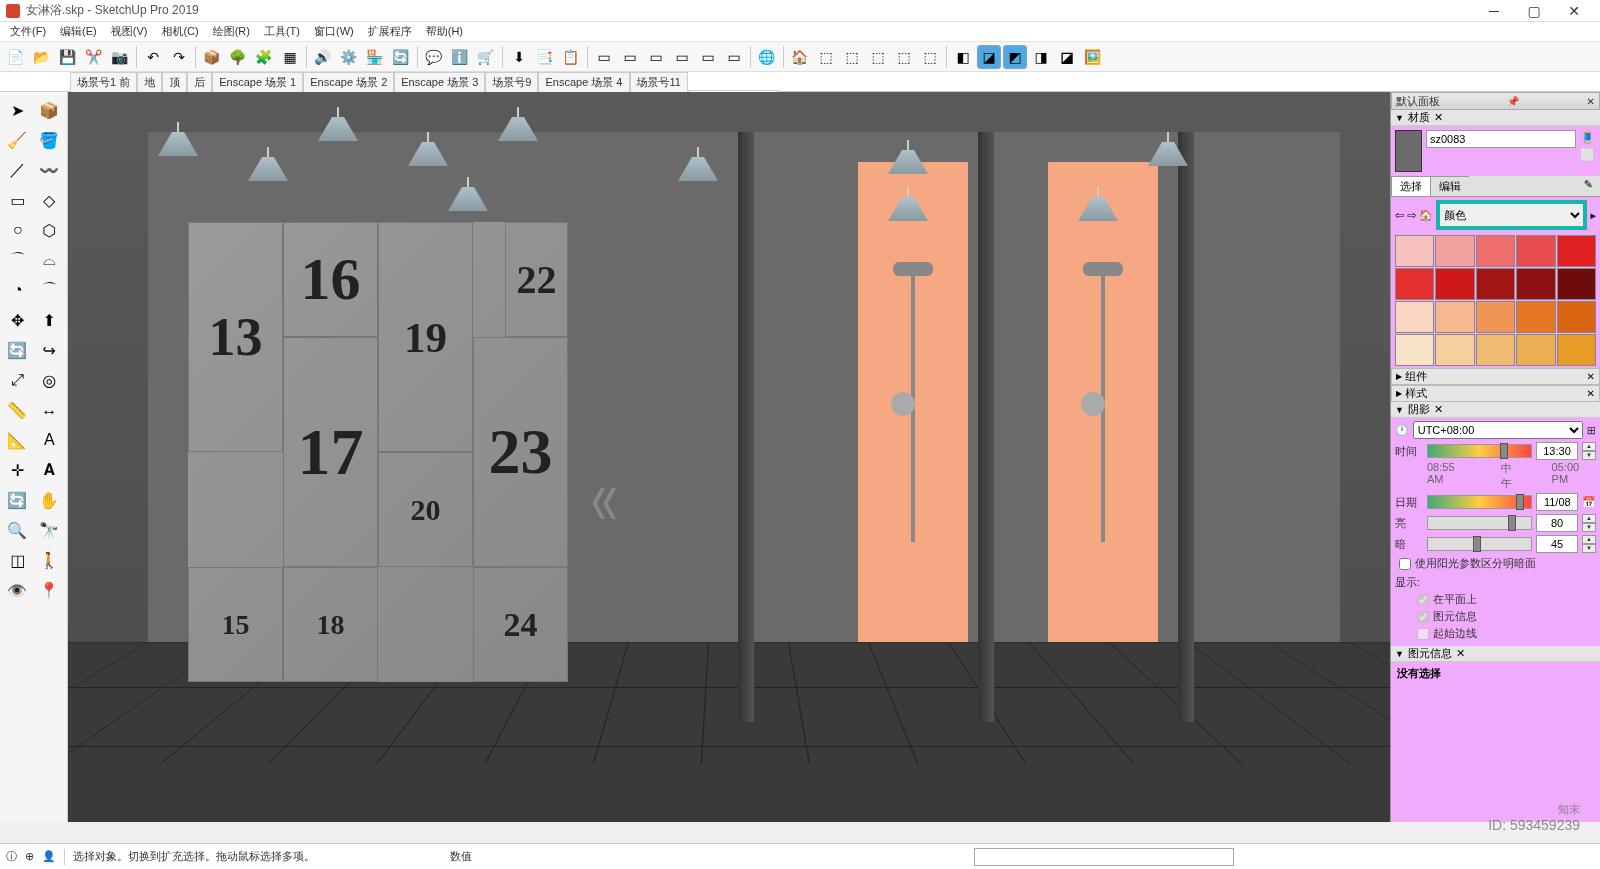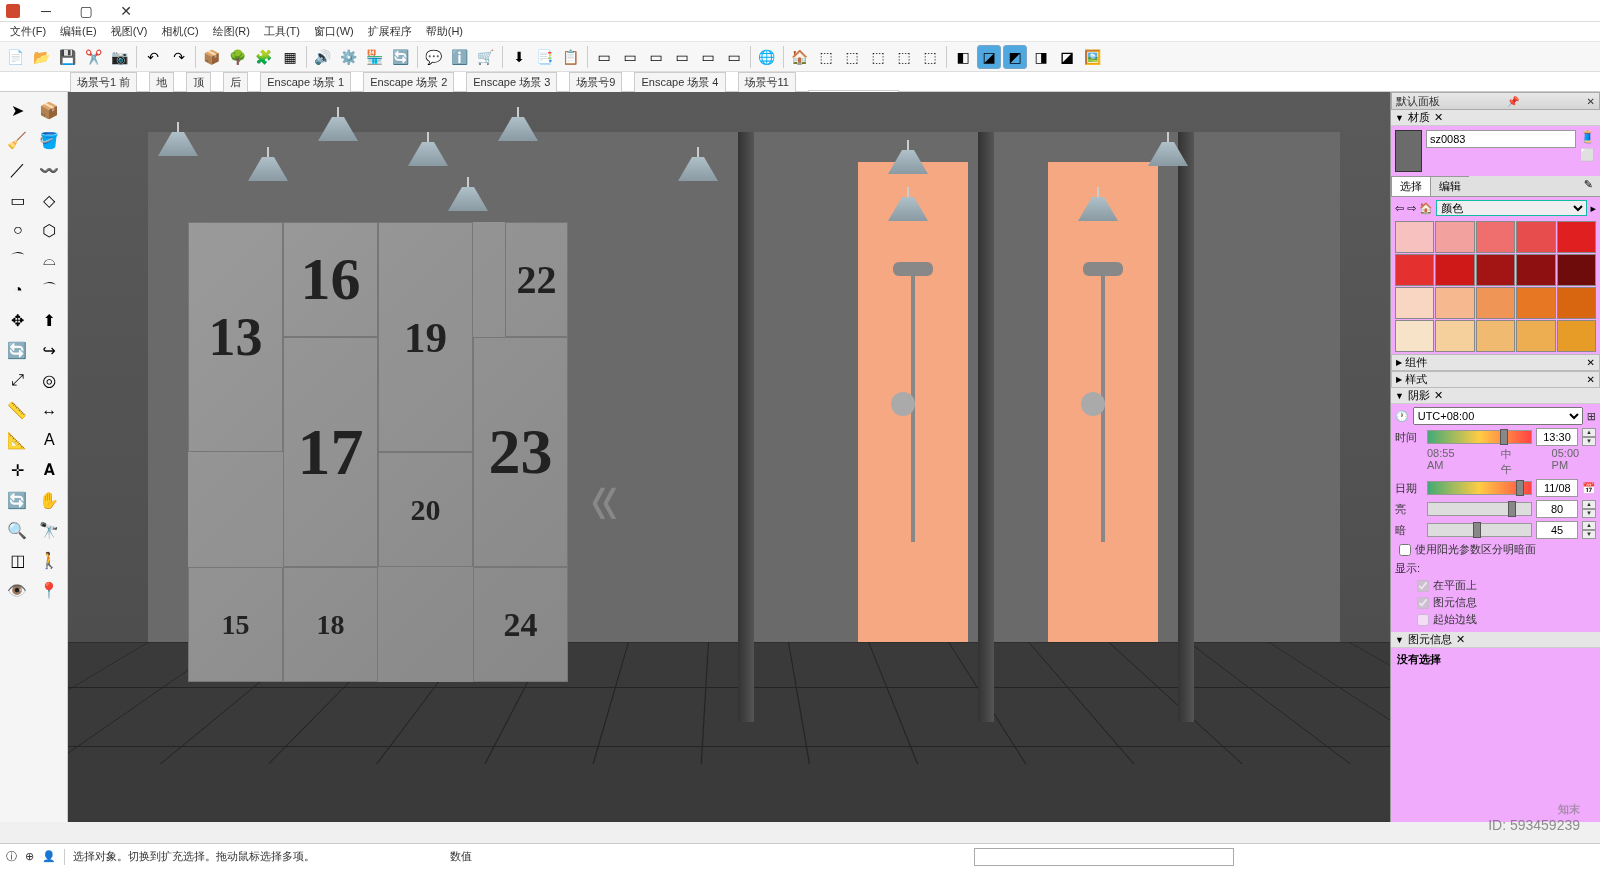--- a/index.html
+++ b/index.html
@@ -7,21 +7,21 @@
 .titlebar{height:22px;background:#fff;display:flex;align-items:center;padding:0 6px;border-bottom:1px solid #ddd;}
 .titlebar .app-icon{width:14px;height:14px;background:#d0472f;border-radius:2px;margin-right:6px;}
 .titlebar .title{flex:1;color:#555;font-size:12px;}
 .titlebar .winbtn{width:40px;height:22px;display:flex;align-items:center;justify-content:center;color:#333;font-size:14px;}
 .menubar{height:20px;background:#fff;display:flex;align-items:center;padding:0 4px;gap:2px;border-bottom:1px solid #e5e5e5;}
 .menubar span{padding:2px 6px;color:#333;}
 .toolbar{height:30px;background:#f7f7f7;display:flex;align-items:center;padding:0 4px;gap:2px;border-bottom:1px solid #ddd;}
 .tbtn{width:24px;height:24px;border:1px solid transparent;border-radius:3px;display:flex;align-items:center;justify-content:center;font-size:14px;}
 .tbtn.sel{background:#cde6f7;border-color:#7aa7c7;}
 .sep{width:1px;height:22px;background:#ccc;margin:0 2px;}
-.tabsbar{height:20px;background:#fff;display:flex;align-items:center;padding-left:70px;gap:12px;border-bottom:1px solid #ccc;}
+.tabsbar{height:20px;background:#fff;display:flex;align-items:center;padding-left:70px;gap:0;border-bottom:1px solid #ccc;}
 .tabsbar .tab{padding:2px 6px;border:1px solid #ccc;border-bottom:none;background:#f5f5f5;font-size:11px;color:#333;margin-bottom:-1px;}
 .tabsbar .tab.on{background:#fff;margin-top:35px;}
 .main{display:flex;height:730px;}
 .lefttool{width:68px;background:#f5f5f5;border-right:1px solid #ccc;display:grid;grid-template-columns:1fr 1fr;grid-auto-rows:28px;gap:2px;padding:4px 3px;}
 .lt{display:flex;align-items:center;justify-content:center;font-size:16px;border:1px solid transparent;}
 .viewport{flex:1;background:linear-gradient(#5a5a5a,#4a4a4a);position:relative;overflow:hidden;}
 .floor{position:absolute;left:0;right:0;bottom:0;height:180px;background:#3a3a3a;}
 .floor::before{content:"";position:absolute;inset:0;background-image:linear-gradient(#222 1px,transparent 1px),linear-gradient(90deg,#222 1px,transparent 1px);background-size:80px 80px;transform:perspective(600px) rotateX(60deg);transform-origin:top;}
 .wall{position:absolute;left:80px;top:40px;right:50px;bottom:180px;background:#6a6a6a;}
 .lockers{position:absolute;left:120px;top:130px;width:380px;height:460px;background:linear-gradient(135deg,#9a9a9a,#888);display:grid;grid-template-columns:repeat(4,1fr);grid-template-rows:repeat(4,1fr);}
@@ -44,21 +44,21 @@
 .panel-sub .arrow{font-size:9px;}
 .mat-row{display:flex;align-items:flex-start;padding:4px;gap:4px;}
 .mat-swatch{width:42px;height:42px;background:#6b6b6b;border:1px solid #333;}
 .mat-name{flex:1;height:18px;border:1px solid #999;background:#fff;padding:1px 3px;font-size:11px;}
 .mat-icons{display:flex;flex-direction:column;gap:2px;}
 .mat-icons div{width:16px;height:16px;font-size:12px;text-align:center;}
 .tabs{display:flex;border-bottom:1px solid #999;}
 .tabs div{padding:2px 8px;border:1px solid #999;border-bottom:none;background:#e0e0e0;margin-right:-1px;font-size:11px;}
 .tabs div.on{background:#fff;}
 .sel-row{display:flex;align-items:center;gap:3px;padding:3px 4px;}
-.sel-row select{flex:1;height:16px;font-size:11px;border:1px solid #14b8a6;}
+.sel-row select{flex:1;height:30px;font-size:11px;border:4px solid #14b8a6;}
 .palette{display:grid;grid-template-columns:repeat(5,1fr);gap:1px;padding:2px 4px;}
 .palette div{height:32px;border:1px solid #888;}
 .collapsed{height:17px;background:#e5e5e5;border:1px solid #bbb;display:flex;align-items:center;padding:0 4px;font-size:11px;}
 .collapsed .arrow{margin-right:3px;font-size:8px;}
 .collapsed .x{margin-left:auto;font-size:10px;}
 .shadow-body{padding:3px 4px;font-size:11px;color:#333;}
 .shadow-row{display:flex;align-items:center;gap:4px;margin-bottom:3px;}
 .shadow-row label{width:28px;}
 .slider{flex:1;height:14px;background:linear-gradient(90deg,#4a7,#fc4,#f44);position:relative;border:1px solid #999;}
 .slider.gray{background:#ddd;}
@@ -71,20 +71,21 @@
 .statusbar{position:absolute;left:0;right:0;bottom:0;height:26px;background:#fff;border-top:1px solid #ccc;display:flex;align-items:center;padding:0 6px;gap:8px;font-size:11px;color:#333;}
 .statusbar .vbox{width:260px;height:18px;border:1px solid #aaa;background:#fff;margin-left:auto;margin-right:360px;padding:1px 4px;}
 .watermark{position:absolute;right:20px;bottom:36px;color:rgba(120,120,120,.6);font-size:22px;font-weight:bold;text-align:right;}
 .watermark .id{font-size:14px;font-weight:normal;color:rgba(100,100,100,.7);}
 </style>
 </head>
 <body>
 
 <div class="titlebar">
   <div class="app-icon"></div>
+  <div class="title">女淋浴.skp - SketchUp Pro 2019</div>
   <div class="winbtn">─</div>
   <div class="winbtn">▢</div>
   <div class="winbtn">✕</div>
 </div>
 
 <div class="menubar">
   <span>文件(F)</span>
   <span>编辑(E)</span>
   <span>视图(V)</span>
   <span>相机(C)</span>

